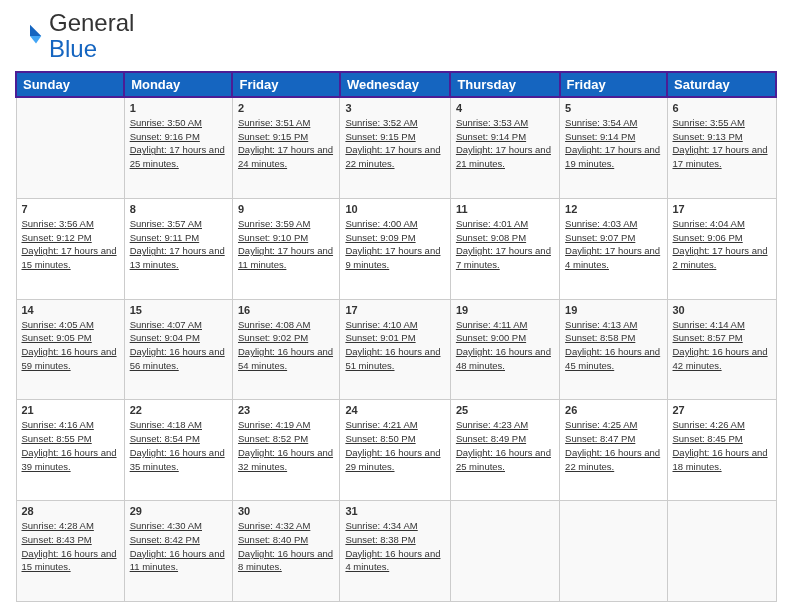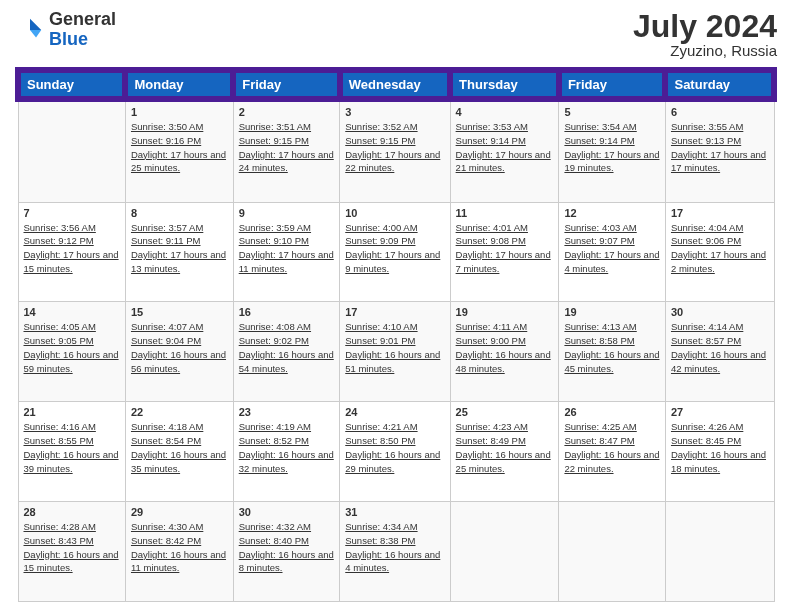--- a/index.html
+++ b/index.html
@@ -22,22 +22,22 @@
       justify-content: space-between;
       align-items: flex-start;
       margin-bottom: 8px;
     }
     .logo {
       display: flex;
       align-items: center;
       gap: 4px;
     }
     .logo-text {
-      font-size: 18px;
-      font-weight: bold;
+      font-size: 24px;
+      font-weight: normal;
       line-height: 1.1;
     }
     .logo-text .general { color: #333; }
     .logo-text .blue { color: #1565c0; }
     .logo-icon {
       width: 30px;
       height: 30px;
     }
     .title-area {
       text-align: right;
@@ -57,21 +57,21 @@
       border-collapse: collapse;
       flex: 1;
     }
     thead tr th {
       background-color: #1565c0;
       color: #fff;
       text-align: left;
       padding: 4px 6px;
       font-size: 13px;
       font-weight: bold;
-      border: 6px solid #4c1d95;
+      border: 2px solid #4c1d95;
     }
     tbody tr td {
       border: 1px solid #ccc;
       vertical-align: top;
       padding: 4px 5px;
       font-size: 9.5px;
       color: #333;
       width: 113px;
       background: #fff;
     }
@@ -99,24 +99,20 @@
   <div class="header">
     <div class="logo">
       <svg class="logo-icon" viewBox="0 0 40 40">
         <polygon points="20,5 35,20 20,20" fill="#1565c0"></polygon>
         <polygon points="20,20 35,20 28,30" fill="#42a5f5"></polygon>
       </svg>
       <div class="logo-text">
         <span class="general">General</span><br>
         <span class="blue">Blue</span>
       </div>
-    </div>
-    <div class="title-area">
-      <div class="month-year">July 2024</div>
-      <div class="location">Zyuzino, Russia</div>
     </div>
   </div>
 
   <table>
     <thead>
       <tr>
         <th>Sunday</th>
         <th>Monday</th>
         <th>Friday</th>
         <th>Wednesday</th>

